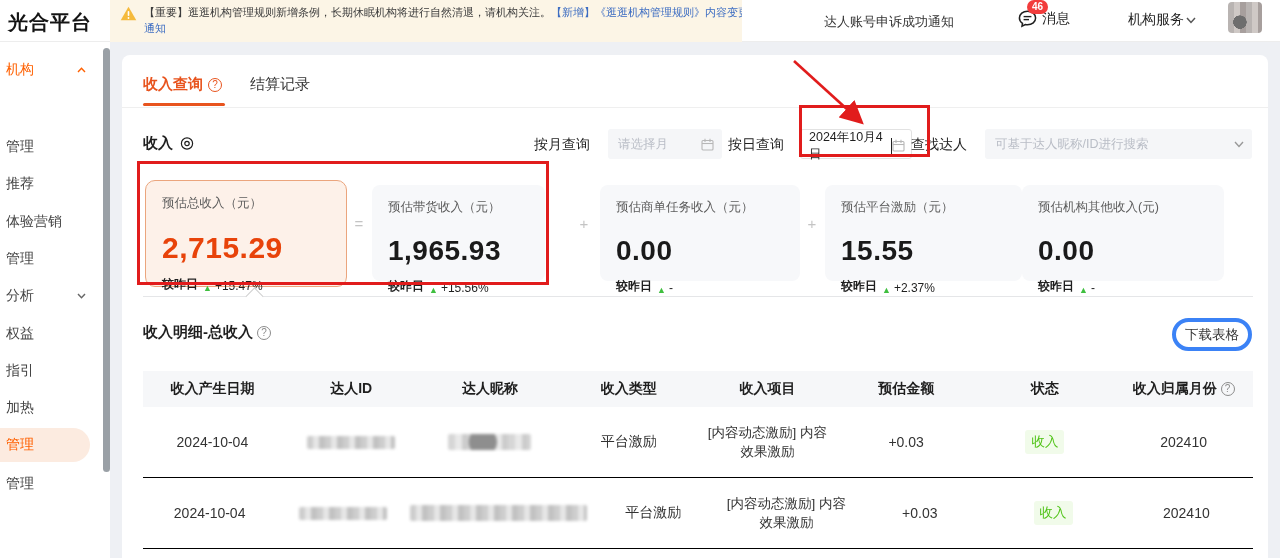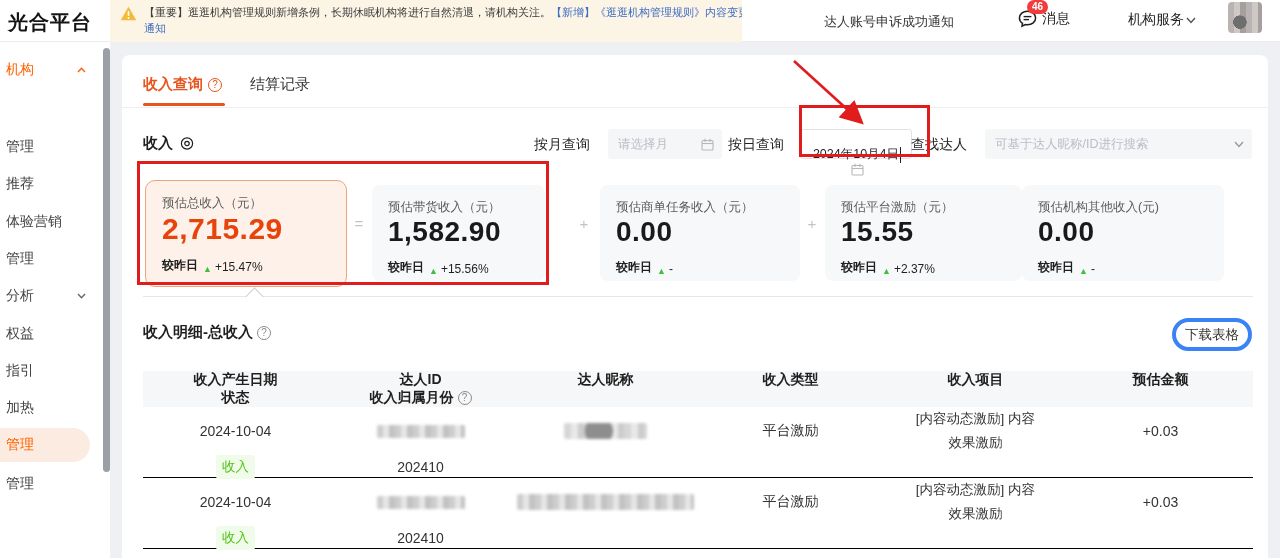--- a/index.html
+++ b/index.html
@@ -41,43 +41,43 @@
   .tab.active { left:21px; color:#e8541e; font-weight:bold; }
   .tab.plain { left:128px; color:#333; }
   .tab-underline { position:absolute; left:21px; top:48px; width:82px; height:3px; background:#e8541e; border-radius:2px; }
   .tabs-divider { position:absolute; left:0; top:52px; width:1146px; height:1px; background:#efefef; }
   .help-ic { display:inline-flex; width:14px; height:14px; border:1px solid currentColor; border-radius:50%; font-size:10px; line-height:12px; align-items:center; justify-content:center; font-weight:normal; }
   .help-gray { color:#8c8c8c; }
   
   .income-label { position:absolute; left:21px; top:79px; font-size:15px; font-weight:bold; color:#1f1f1f; display:flex; align-items:center; gap:6px; }
   .flt-label { position:absolute; top:81px; font-size:14px; color:#1f1f1f; }
   .flt-input { position:absolute; top:74px; height:30px; background:#f5f6f8; border-radius:3px; display:flex; align-items:center; padding:0 8px 0 10px; font-size:12.5px; color:#b9bdc6; justify-content:space-between; cursor:pointer; }
-  .date-input { position:absolute; left:678px; top:74px; width:112px; height:30px; background:#fff; border:1px solid #e2e2e2; border-radius:3px; display:flex; align-items:center; padding:16px 6px 0 8px; font-size:12.5px; color:#1f1f1f; justify-content:space-between;flex-direction:column; }
+  .date-input { position:absolute; left:678px; top:74px; width:112px; height:30px; background:#fff; border:1px solid #e2e2e2; border-radius:3px; display:flex; align-items:center; padding:3px 6px 0 8px; font-size:12.5px; color:#1f1f1f; justify-content:space-between; }
   .cursor-bar { width:1px; height:16px; background:#222; margin-left:1px; }
   
   .sum-card { position:absolute; border-radius:8px; background:#f7f8fa; padding:14px 0 0 16px; }
   .sum-card.primary { background:#fdf1e9; border:1px solid #eba57d; border-radius:10px; }
   .sum-title { font-size:12.5px; color:#5c5c5c; }
-  .sum-value { font-size:28px; font-weight:600; color:#1a1a1a; margin-top:0; letter-spacing:.5px; }
+  .sum-value { font-size:28px; font-weight:600; color:#1a1a1a; margin-top:19px; letter-spacing:.5px; }
   .primary .sum-value { font-size:30px; color:#e8430a; }
   .sum-delta { margin-top:11px; font-size:12px; color:#1f1f1f; display:flex; align-items:flex-end; }
   .sum-delta .lab { font-weight:bold; }
   .tri { color:#3fbf3f; font-size:9px; margin:0 3px 0 5px; }
   .op { position:absolute; top:160px; font-size:15px; color:#c4c4c4; width:20px; text-align:center; }
   .summary-divider { position:absolute; left:21px; top:241px; width:1110px; height:1px; background:#e5e6e8; }
   .caret { position:absolute; left:126px; top:235px; width:13px; height:13px; background:#fff; border-left:1px solid #cfcfcf; border-top:1px solid #cfcfcf; transform:rotate(45deg); }
   
   .section-title { position:absolute; left:21px; top:268px; font-size:15px; font-weight:bold; color:#1f1f1f; display:flex; align-items:center; gap:4px; }
   .download-btn { position:absolute; left:1050px; top:263px; width:80px; height:33px; border:4px solid #3b82f6; border-radius:17px; background:#fff; font-size:13.5px; color:#333; display:flex; align-items:center; justify-content:center; cursor:pointer; }
   .table { position:absolute; left:21px; top:316px; width:1110px; }
-  .thead, .trow { display:grid; grid-template-columns:repeat(6,1fr); align-items:center; text-align:center; }
+  .thead, .trow { display:grid; grid-template-columns:repeat(8,1fr); align-items:center; text-align:center; }
   .thead { height:36px; background:#f6f7f9; font-size:14px; font-weight:bold; color:#1f1f1f; }
   .thead .th { display:flex; align-items:center; justify-content:center; gap:4px; }
   .trow { height:71px; font-size:14px; color:#333; border-bottom:1px solid #000000; }
-  .proj { font-size:13.5px; line-height:24px; width:124px; margin:0 auto; }
+  .proj { font-size:13.5px; line-height:19px; width:124px; margin:0 auto; }
   .blur-block { border-radius:2px; margin:0 auto; filter:blur(1.4px);
     background:repeating-linear-gradient(90deg,#cdcdcd 0 6px,#e6e6e6 6px 12px,#c2c2c2 12px 18px); }
   .id-blur { width:88px; height:13px; }
   .nick-blur-1 { width:83px; height:16px;
     background:radial-gradient(circle at 42% 50%, #8e8e8e 0 28%, transparent 30%),
     repeating-linear-gradient(90deg,#d6d6d6 0 7px,#e9e9e9 7px 14px,#cccccc 14px 20px); }
   .nick-blur-2 { width:177px; height:16px; }
   .status-tag { display:inline-block; padding:3px 6px; background:#f1fbea; color:#52c41a; font-size:13.5px; border-radius:3px; }
   
   .redbox { position:absolute; border:3px solid #e11c1c; z-index:20; pointer-events:none; }
@@ -252,21 +252,21 @@
       <div class="sum-delta">
         <span class="lab">较昨日</span>
         <span class="tri">▲</span>
         <span>+15.47%</span>
       </div>
     </div>
     <div class="op" style="left:227px">=</div>
 
     <div class="sum-card" style="left:250px; top:130px; width:173px; height:96px">
       <div class="sum-title">预估带货收入（元）</div>
-      <div class="sum-value">1,582.90</div>
+      <div class="sum-value">1,965.93</div>
       <div class="sum-delta">
         <span class="lab">较昨日</span>
         <span class="tri">▲</span>
         <span>+15.56%</span>
       </div>
     </div>
     <div class="op" style="left:452px">+</div>
 
     <div class="sum-card" style="left:478px; top:130px; width:200px; height:96px">
       <div class="sum-title">预估商单任务收入（元）</div>

